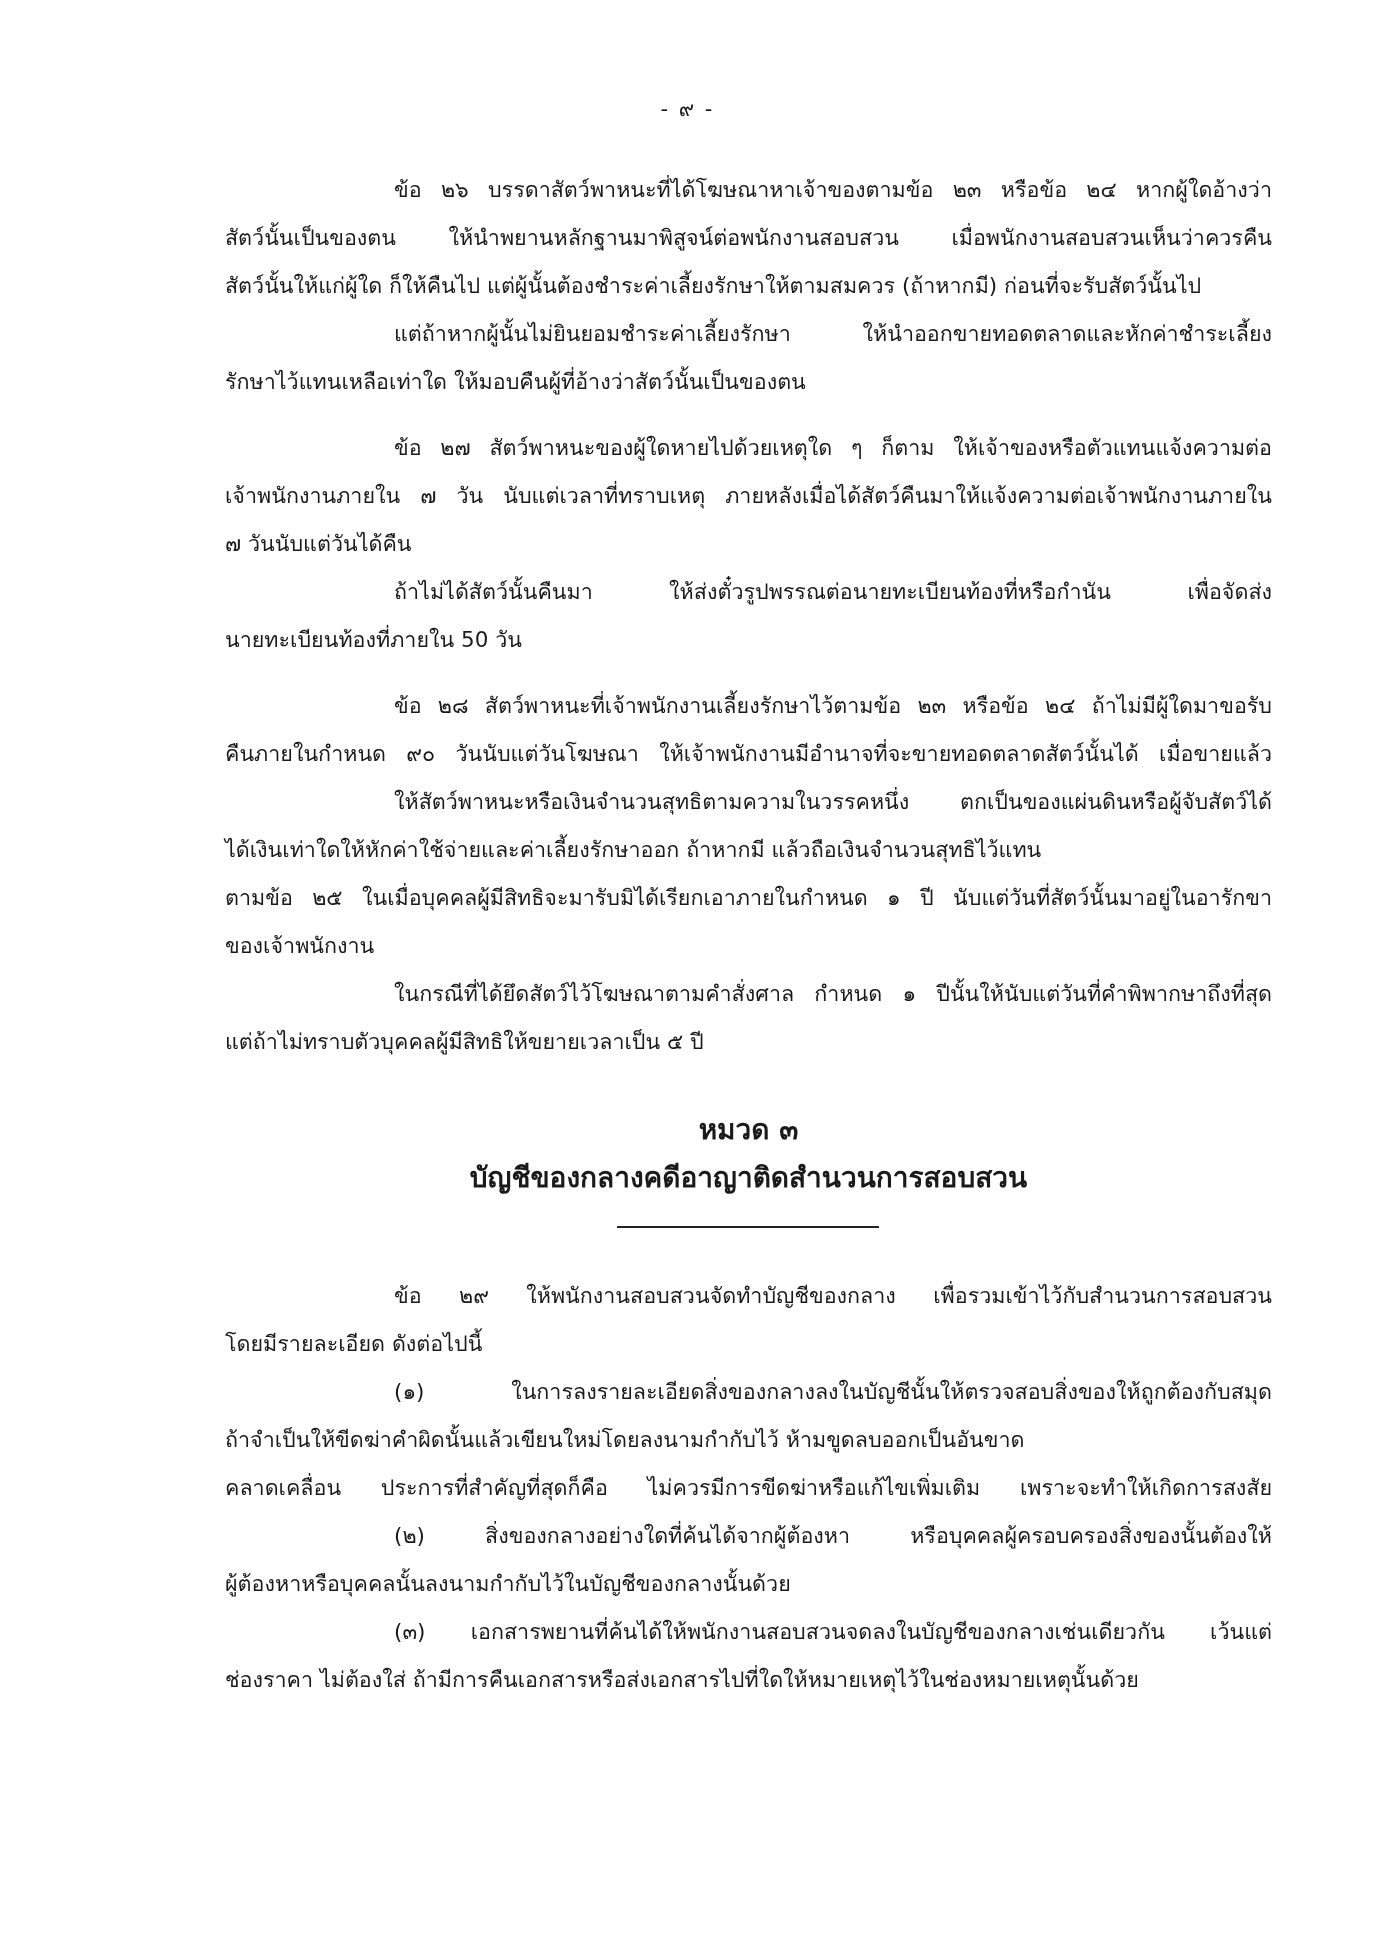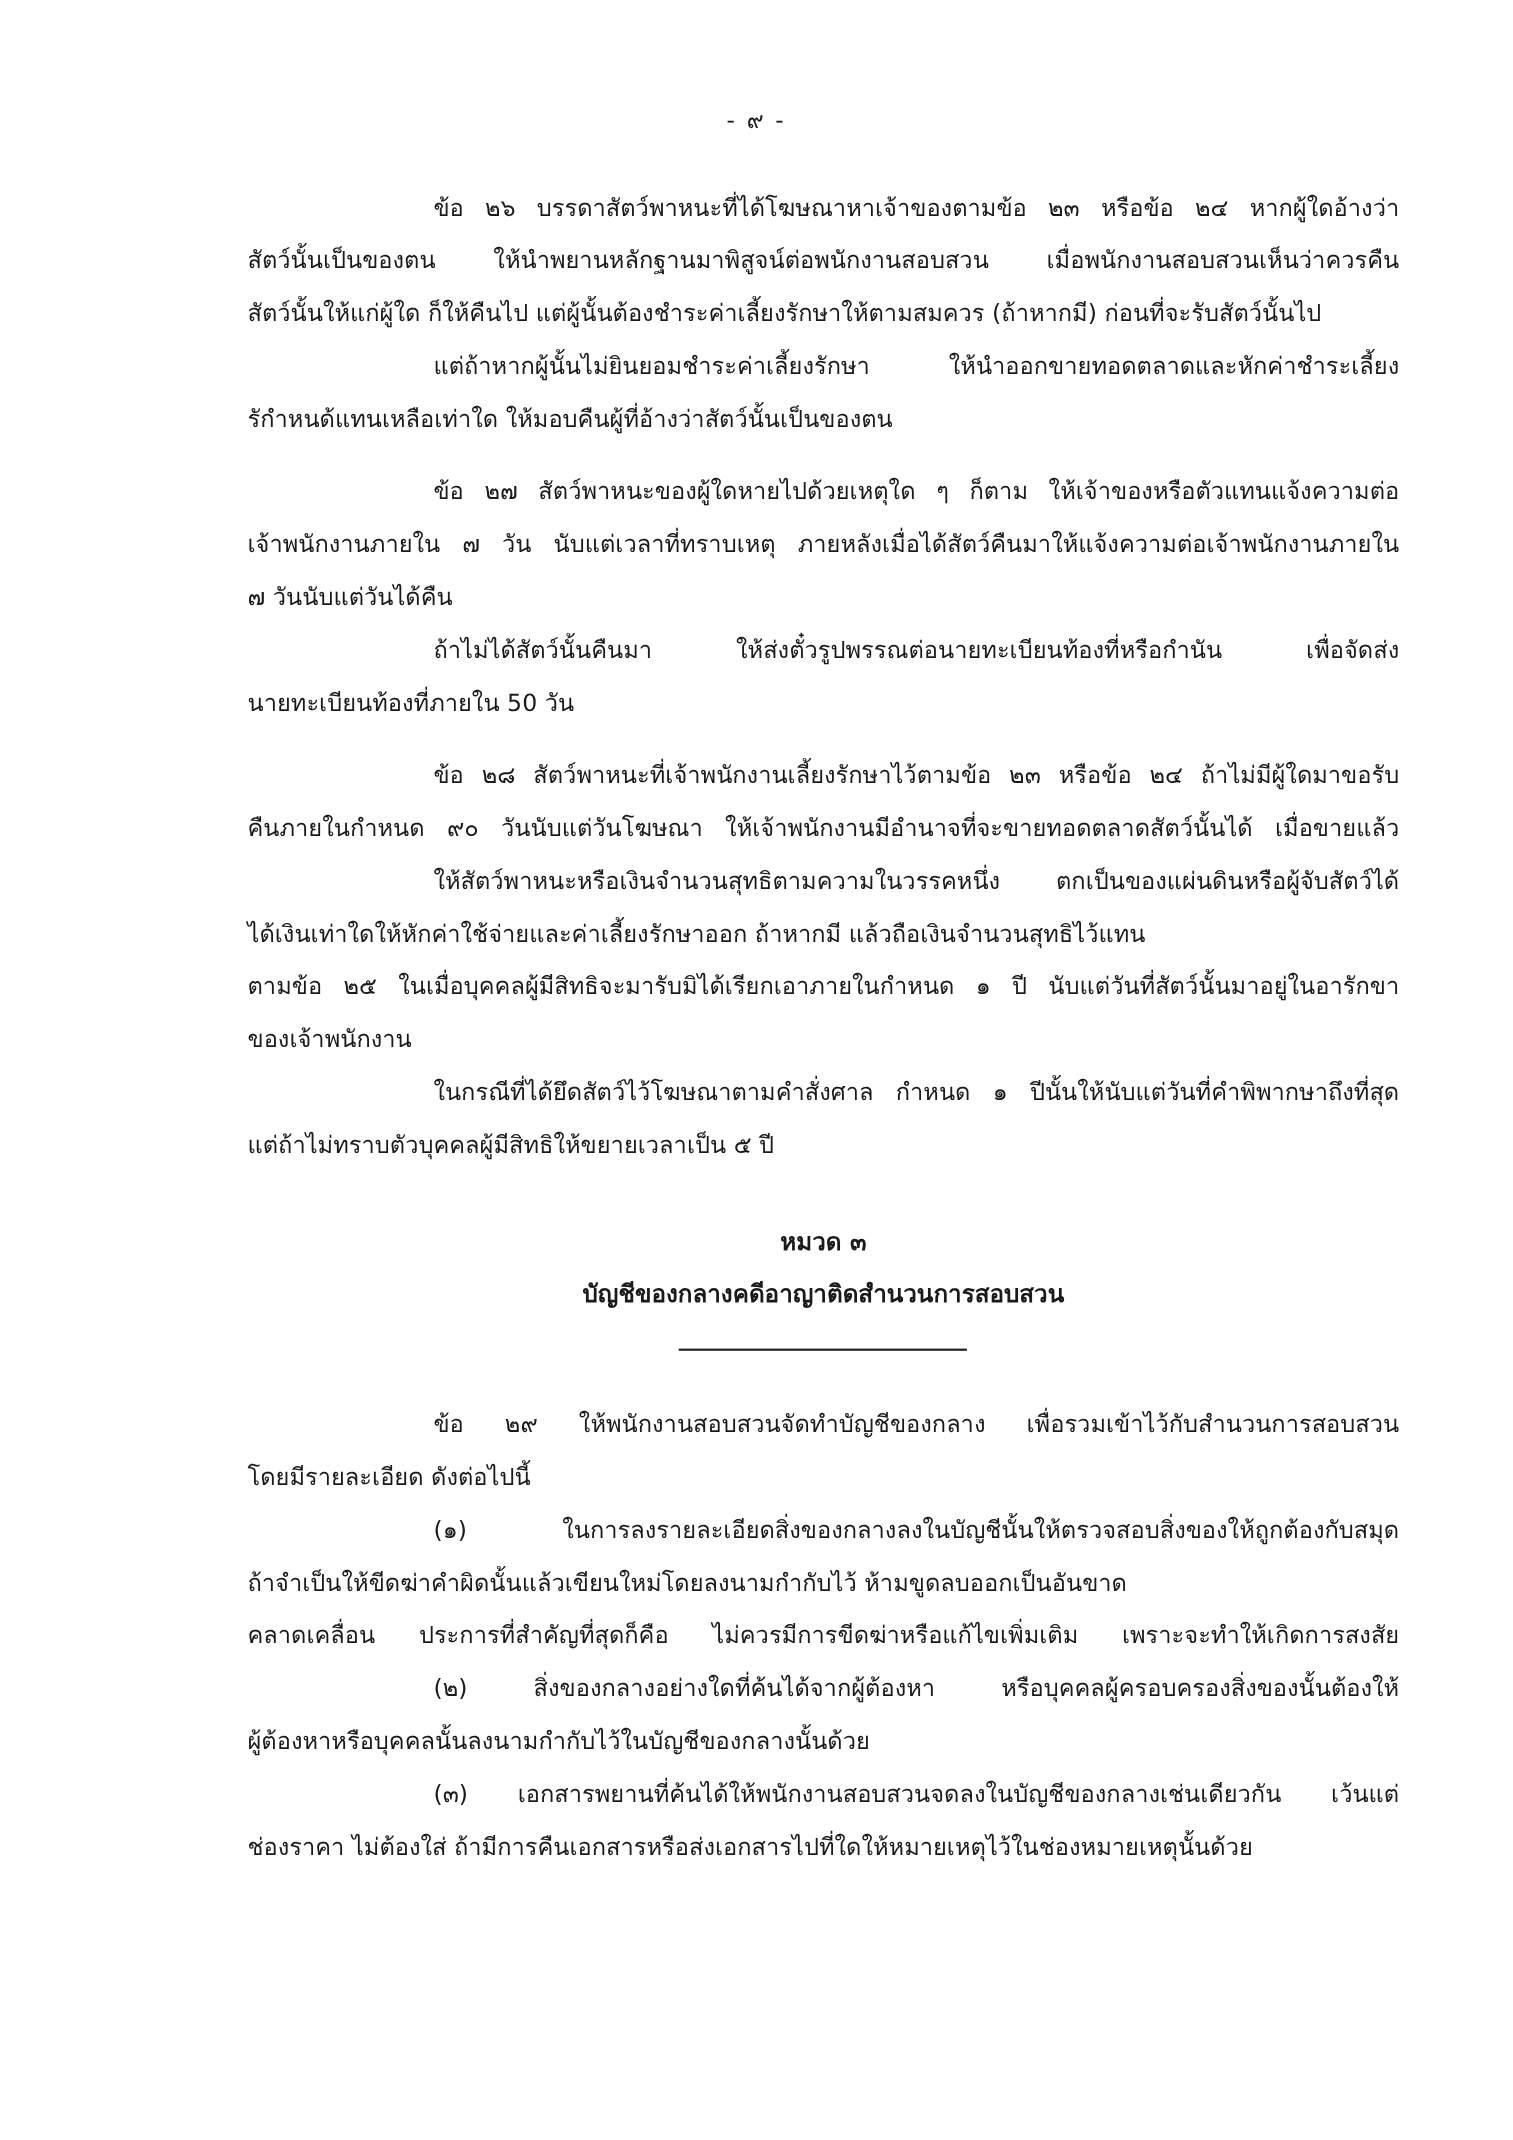--- a/index.html
+++ b/index.html
@@ -7,38 +7,38 @@
          font-family: "DejaVu Sans", "Liberation Sans", sans-serif; color: #1a1a1a; }
   .page { position: absolute; left: 0; top: 0; width: 1375px; height: 1945px; background: #fff; }
   .pagenum { position: absolute; top: 92px; left: 0; width: 1375px; text-align: center;
              font-size: 21px; letter-spacing: 2px; }
   .body { position: absolute; left: 191px; width: 1047px; top: 166px; font-size: 21.5px; margin-left: 34px; }
   .line { height: 48px; line-height: 48px; white-space: nowrap; overflow: visible;
           text-align: justify; text-align-last: justify; }
   .line.last { text-align-last: left; }
   .indent { padding-left: 169px; }
   .gap { height: 18px; }
-  .heading { text-align: center; font-weight: bold; height: 48px; line-height: 48px; font-size: 22px; }
+  .heading { text-align: center; font-weight: bold; height: 48px; line-height: 48px; font-size: 28px; }
   .rule-wrap { height: 70px; position: relative; }
   .rule { position: absolute; left: 392px; top: 24px; width: 262px; height: 0; border-top: 2px solid #222; }
 </style>
 </head>
 <body>
 
 <div class="page">
   <div class="pagenum">- ๙ -</div>
 
   <div class="body">
 
     <div>
       <div class="line indent">ข้อ ๒๖  บรรดาสัตว์พาหนะที่ได้โฆษณาหาเจ้าของตามข้อ ๒๓ หรือข้อ ๒๔ หากผู้ใดอ้างว่า</div>
       <div class="line">สัตว์นั้นเป็นของตน ให้นำพยานหลักฐานมาพิสูจน์ต่อพนักงานสอบสวน เมื่อพนักงานสอบสวนเห็นว่าควรคืน</div>
       <div class="line last">สัตว์นั้นให้แก่ผู้ใด ก็ให้คืนไป แต่ผู้นั้นต้องชำระค่าเลี้ยงรักษาให้ตามสมควร (ถ้าหากมี) ก่อนที่จะรับสัตว์นั้นไป</div>
       <div class="line indent">แต่ถ้าหากผู้นั้นไม่ยินยอมชำระค่าเลี้ยงรักษา ให้นำออกขายทอดตลาดและหักค่าชำระเลี้ยง</div>
-      <div class="line last">รักำหนด้แทนเหลือเท่าใด ให้มอบคืนผู้ที่อ้างว่าสัตว์นั้นเป็นของตน</div>
+      <div class="line last">รักษาไว้แทนเหลือเท่าใด ให้มอบคืนผู้ที่อ้างว่าสัตว์นั้นเป็นของตน</div>
     </div>
     <div class="gap"></div>
 
     <div>
       <div class="line indent">ข้อ ๒๗  สัตว์พาหนะของผู้ใดหายไปด้วยเหตุใด ๆ ก็ตาม ให้เจ้าของหรือตัวแทนแจ้งความต่อ</div>
       <div class="line">เจ้าพนักงานภายใน ๗ วัน นับแต่เวลาที่ทราบเหตุ ภายหลังเมื่อได้สัตว์คืนมาให้แจ้งความต่อเจ้าพนักงานภายใน</div>
       <div class="line last">๗ วันนับแต่วันได้คืน</div>
       <div class="line indent">ถ้าไม่ได้สัตว์นั้นคืนมา ให้ส่งตั๋วรูปพรรณต่อนายทะเบียนท้องที่หรือกำนัน เพื่อจัดส่ง</div>
       <div class="line last">นายทะเบียนท้องที่ภายใน 50 วัน</div>
     </div>

